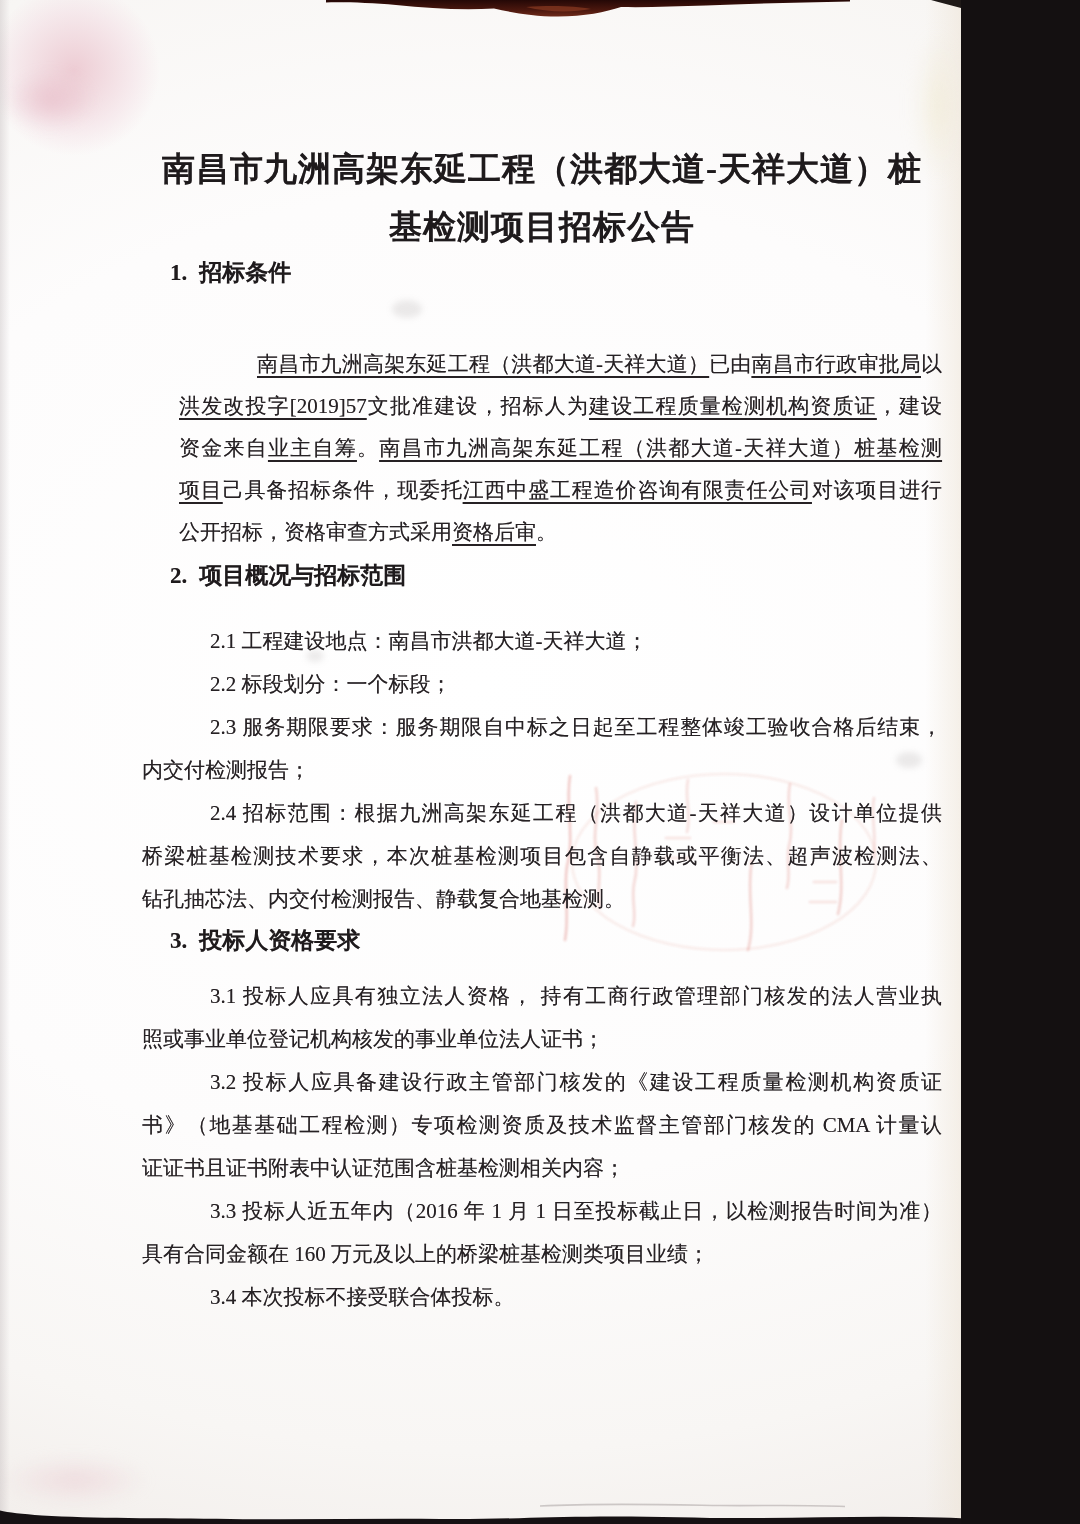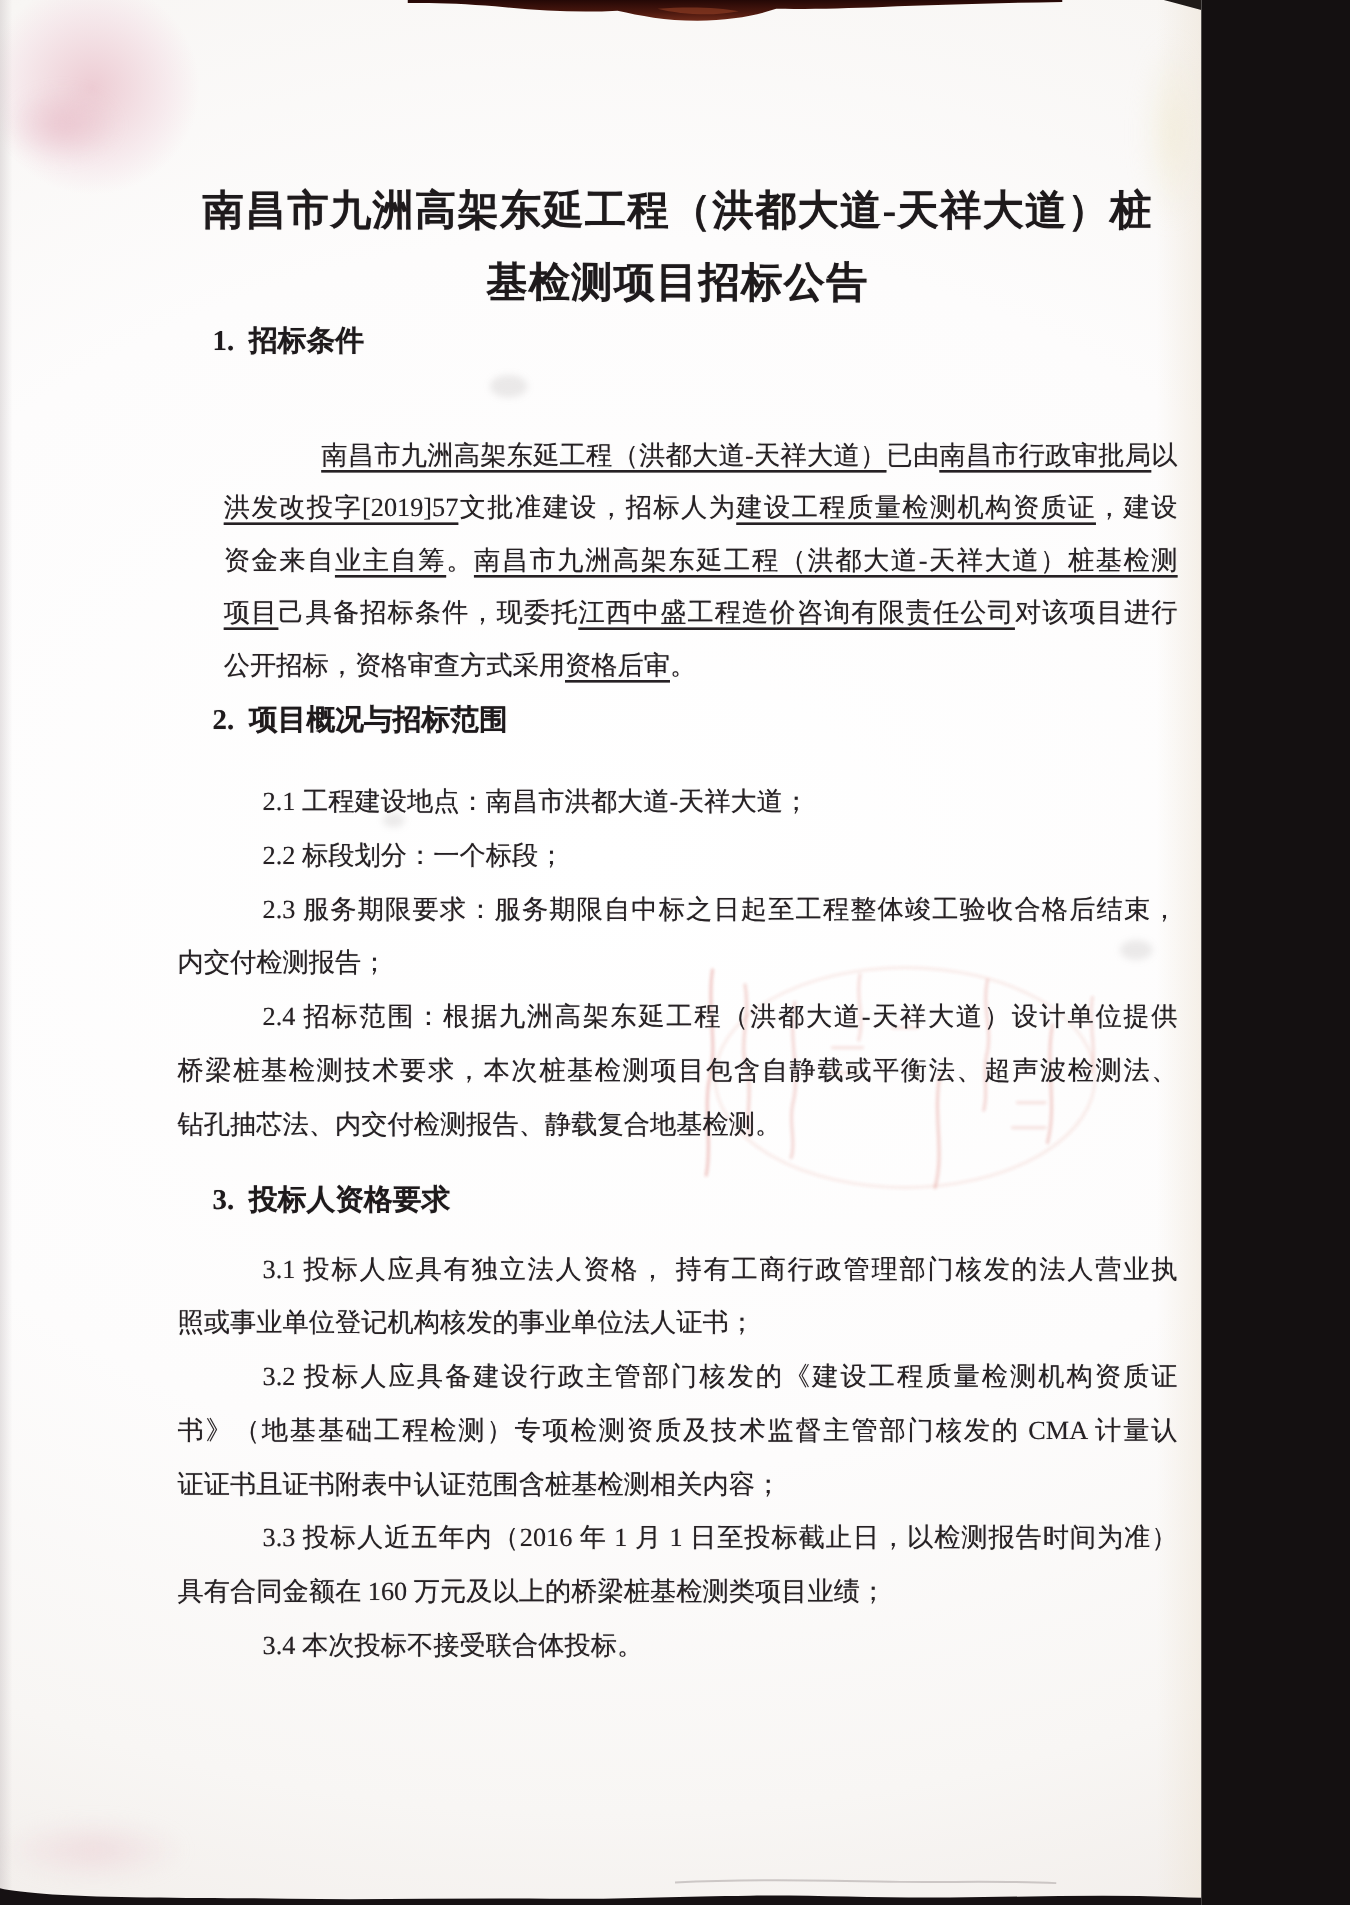--- a/index.html
+++ b/index.html
@@ -43,21 +43,21 @@
     color:#262124;
     text-shadow:0 0 0.6px rgba(50,44,46,0.55);
   }
   .title{font-size:33px;font-weight:bold;line-height:58px;text-align:center;letter-spacing:1px;color:#1e1a1c;}
   .h{font-size:23px;font-weight:bold;line-height:34px;padding-left:28px;color:#1e1a1c;}
   .h .hnum{margin-right:12px;}
   .h1{}
   .p1{margin-top:53px;margin-left:37px;}
   .h2{margin-top:6px;}
   .items2{margin-top:27px;}
-  .h3{margin-top:22px;}
+  .h3{margin-top:3px;}
   .items3{margin-top:17px;}
   .line{font-size:21px;line-height:42px;height:42px;}
   .items2 .line,.items3 .line{line-height:43px;height:43px;}
   .j{text-align:justify;text-align-last:justify;}
   .ind{text-indent:68px;}
   .ind1{text-indent:78px;}
   .u{text-decoration:underline;text-decoration-thickness:1.6px;text-underline-offset:5px;}
 </style>
 </head>
 <body>

